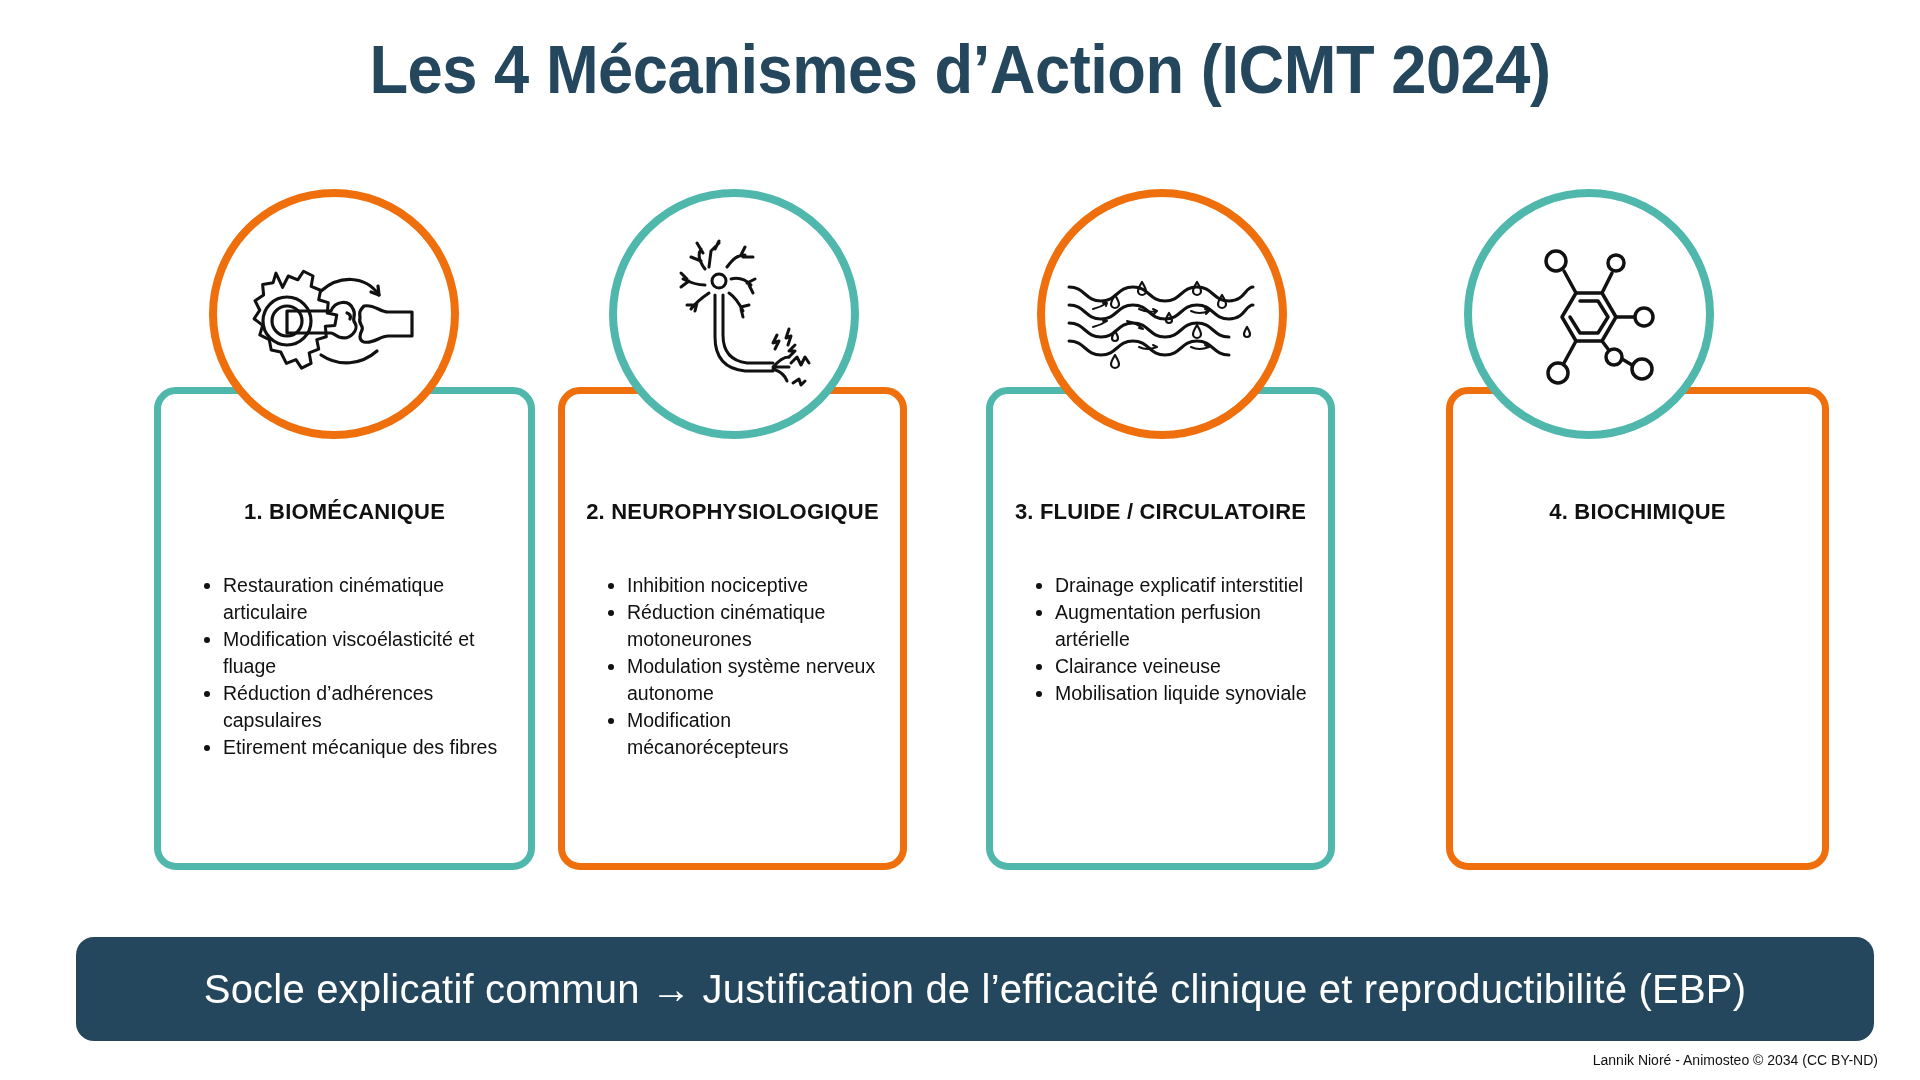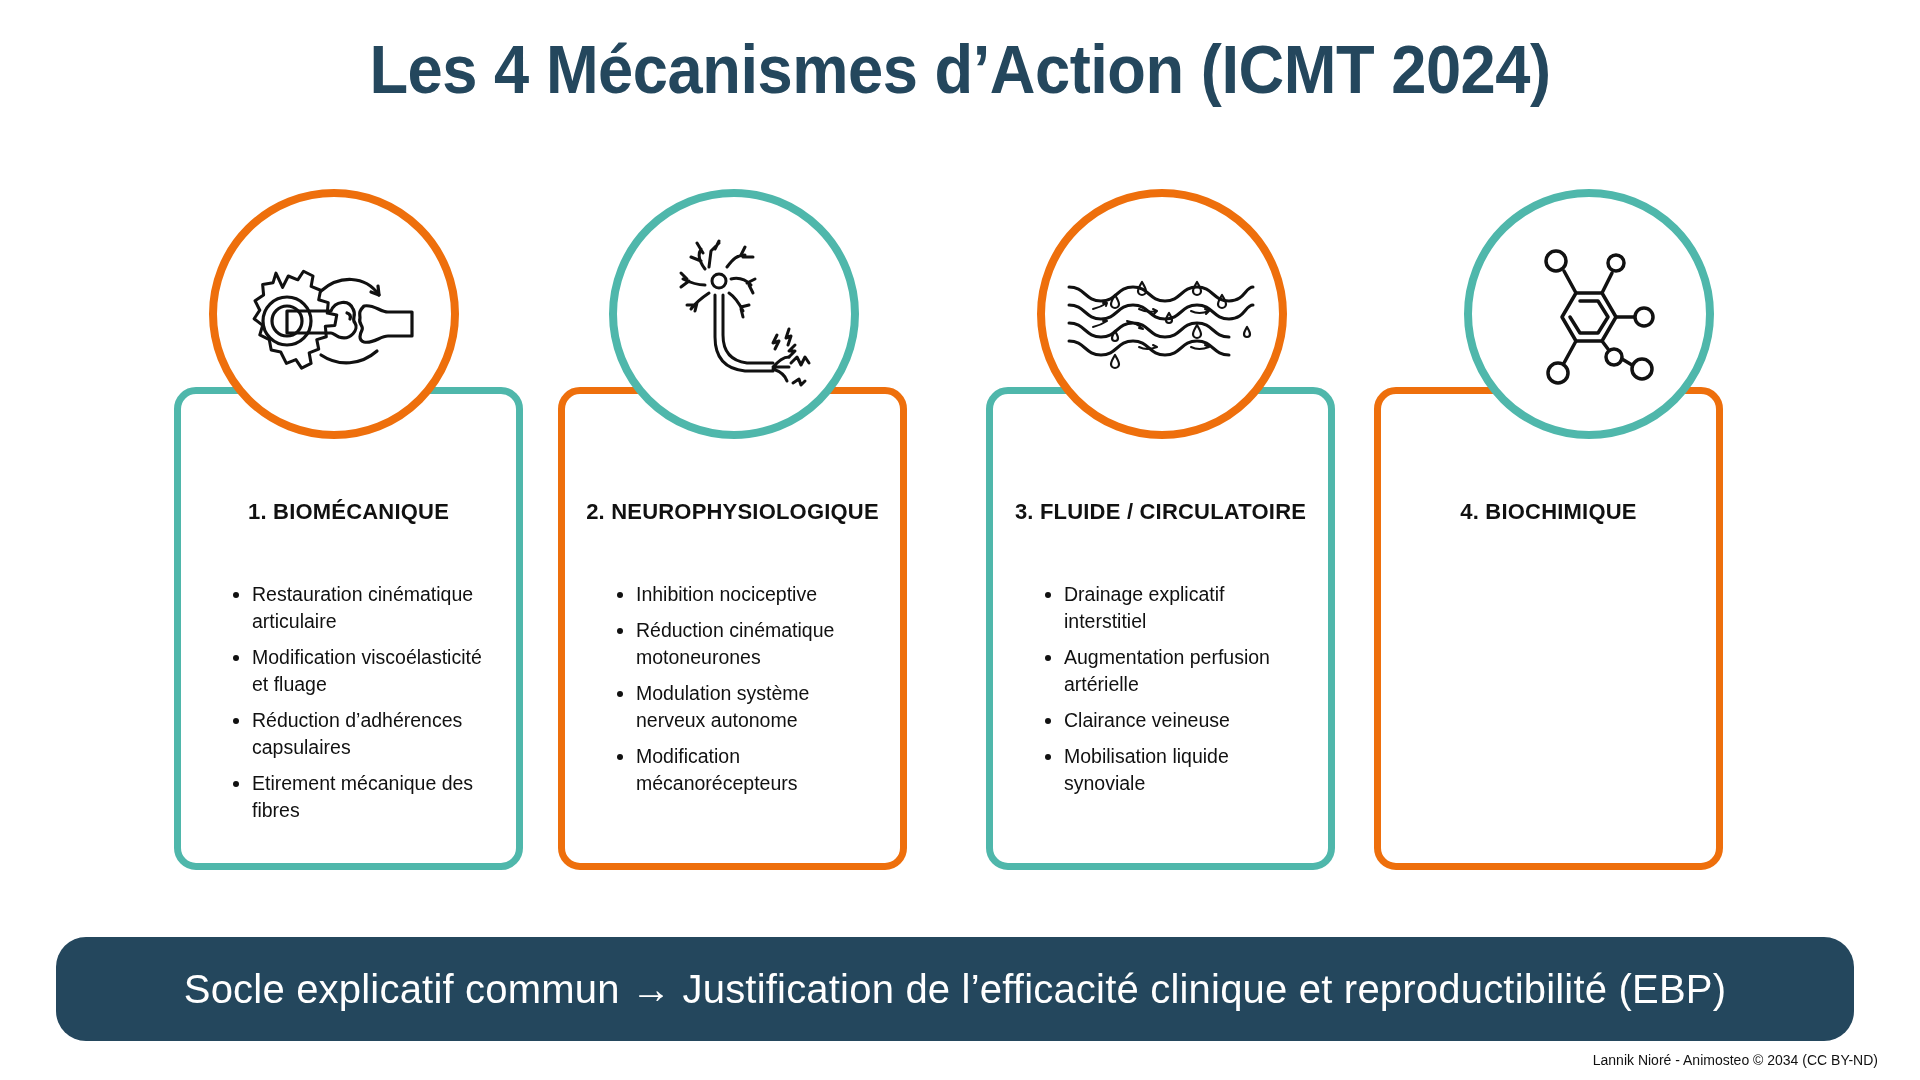--- a/index.html
+++ b/index.html
@@ -14,32 +14,32 @@
   .card.orange { border-color:#ee6f0c; }
   .circle { position:absolute; top:189px; width:234px; height:234px; border-radius:50%;
             border:8px solid; background:#fff; display:flex; align-items:center; justify-content:center; z-index:2; }
   .circle.teal { border-color:#4fb7ab; }
   .circle.orange { border-color:#ee6f0c; }
   .circle svg { width:210px; height:210px; }
   .card-title { position:absolute; top:105px; left:0; right:0; text-align:center; font-weight:700;
                 font-size:22px; color:#111; letter-spacing:0.2px; }
   .card-list { position:absolute; top:178px; left:36px; right:14px; margin:0; padding:0 0 0 26px;
                font-size:19.5px; line-height:27px; color:#111; }
-  .card-list li { margin:9px; padding:0; }
-  .banner { position:absolute; left:56px; top:937px; width:1798px; height:104px; background:#24475d;
-            border-radius:30px; display:flex; align-items:center; justify-content:center; }
+  .card-list li { margin:0; padding:0; }
+  .banner { position:absolute; left:76px; top:937px; width:1798px; height:104px; background:#24475d;
+            border-radius:18px; display:flex; align-items:center; justify-content:center; }
   .banner-text { color:#ffffff; font-size:40px; font-weight:400; letter-spacing:0.2px; }
   .footer { position:absolute; right:42px; top:1052px; font-size:14px; color:#111; }
 </style>
 </head>
 <body>
 
 <h1 class="title" style="margin:0;">Les 4 Mécanismes d’Action (ICMT 2024)</h1>
 
-<div class="card teal" style="left:174px;">
+<div class="card teal" style="left:154px;padding-left:32px;">
   <div class="card-title">1. BIOMÉCANIQUE</div>
   <ul class="card-list">
     <li>Restauration cinématique articulaire</li>
     <li>Modification viscoélasticité et fluage</li>
     <li>Réduction d’adhérences capsulaires</li>
     <li>Etirement mécanique des fibres</li>
   </ul>
 </div>
 <div class="circle orange" style="left:209px;">
   <svg viewBox="0 0 210 210" fill="none" stroke="#111" stroke-width="3.2" stroke-linecap="round" stroke-linejoin="round">
@@ -113,21 +113,21 @@
       <path d="M165 86 c-3 5 -4 7 -4 9 a4 4 0 0 0 8 0 c0 -2 -1 -4 -4 -9 z"></path>
       <path d="M112 104 c-2 4 -3 5 -3 7 a3 3 0 0 0 6 0 c0 -2 -1 -3 -3 -7 z"></path>
       <path d="M58 122 c-2 4 -3 5 -3 7 a3 3 0 0 0 6 0 c0 -2 -1 -3 -3 -7 z"></path>
       <path d="M140 116 c-3 5 -4 7 -4 9 a4 4 0 0 0 8 0 c0 -2 -1 -4 -4 -9 z"></path>
       <path d="M190 118 c-2 4 -3 5 -3 7 a3 3 0 0 0 6 0 c0 -2 -1 -3 -3 -7 z"></path>
       <path d="M58 146 c-3 5 -4 7 -4 9 a4 4 0 0 0 8 0 c0 -2 -1 -4 -4 -9 z"></path>
     </g>
   </svg>
 </div>
 
-<div class="card orange" style="left:1374px;">
+<div class="card orange" style="left:1446px;padding-left:34px;">
   <div class="card-title">4. BIOCHIMIQUE</div>
 </div>
 <div class="circle teal" style="left:1464px;">
   <svg viewBox="0 0 210 210" fill="none" stroke="#111" stroke-width="3.5" stroke-linecap="round" stroke-linejoin="round">
     <polygon points="92,84 118,84 132,108 118,132 92,132 78,108"></polygon>
     <polyline points="96,92 114,92 124,108 114,124 96,124 86,108"></polyline>
     <line x1="92" y1="84" x2="80" y2="62"></line>
     <circle cx="72" cy="52" r="10"></circle>
     <line x1="118" y1="84" x2="128" y2="64"></line>
     <circle cx="132" cy="54" r="8"></circle>

